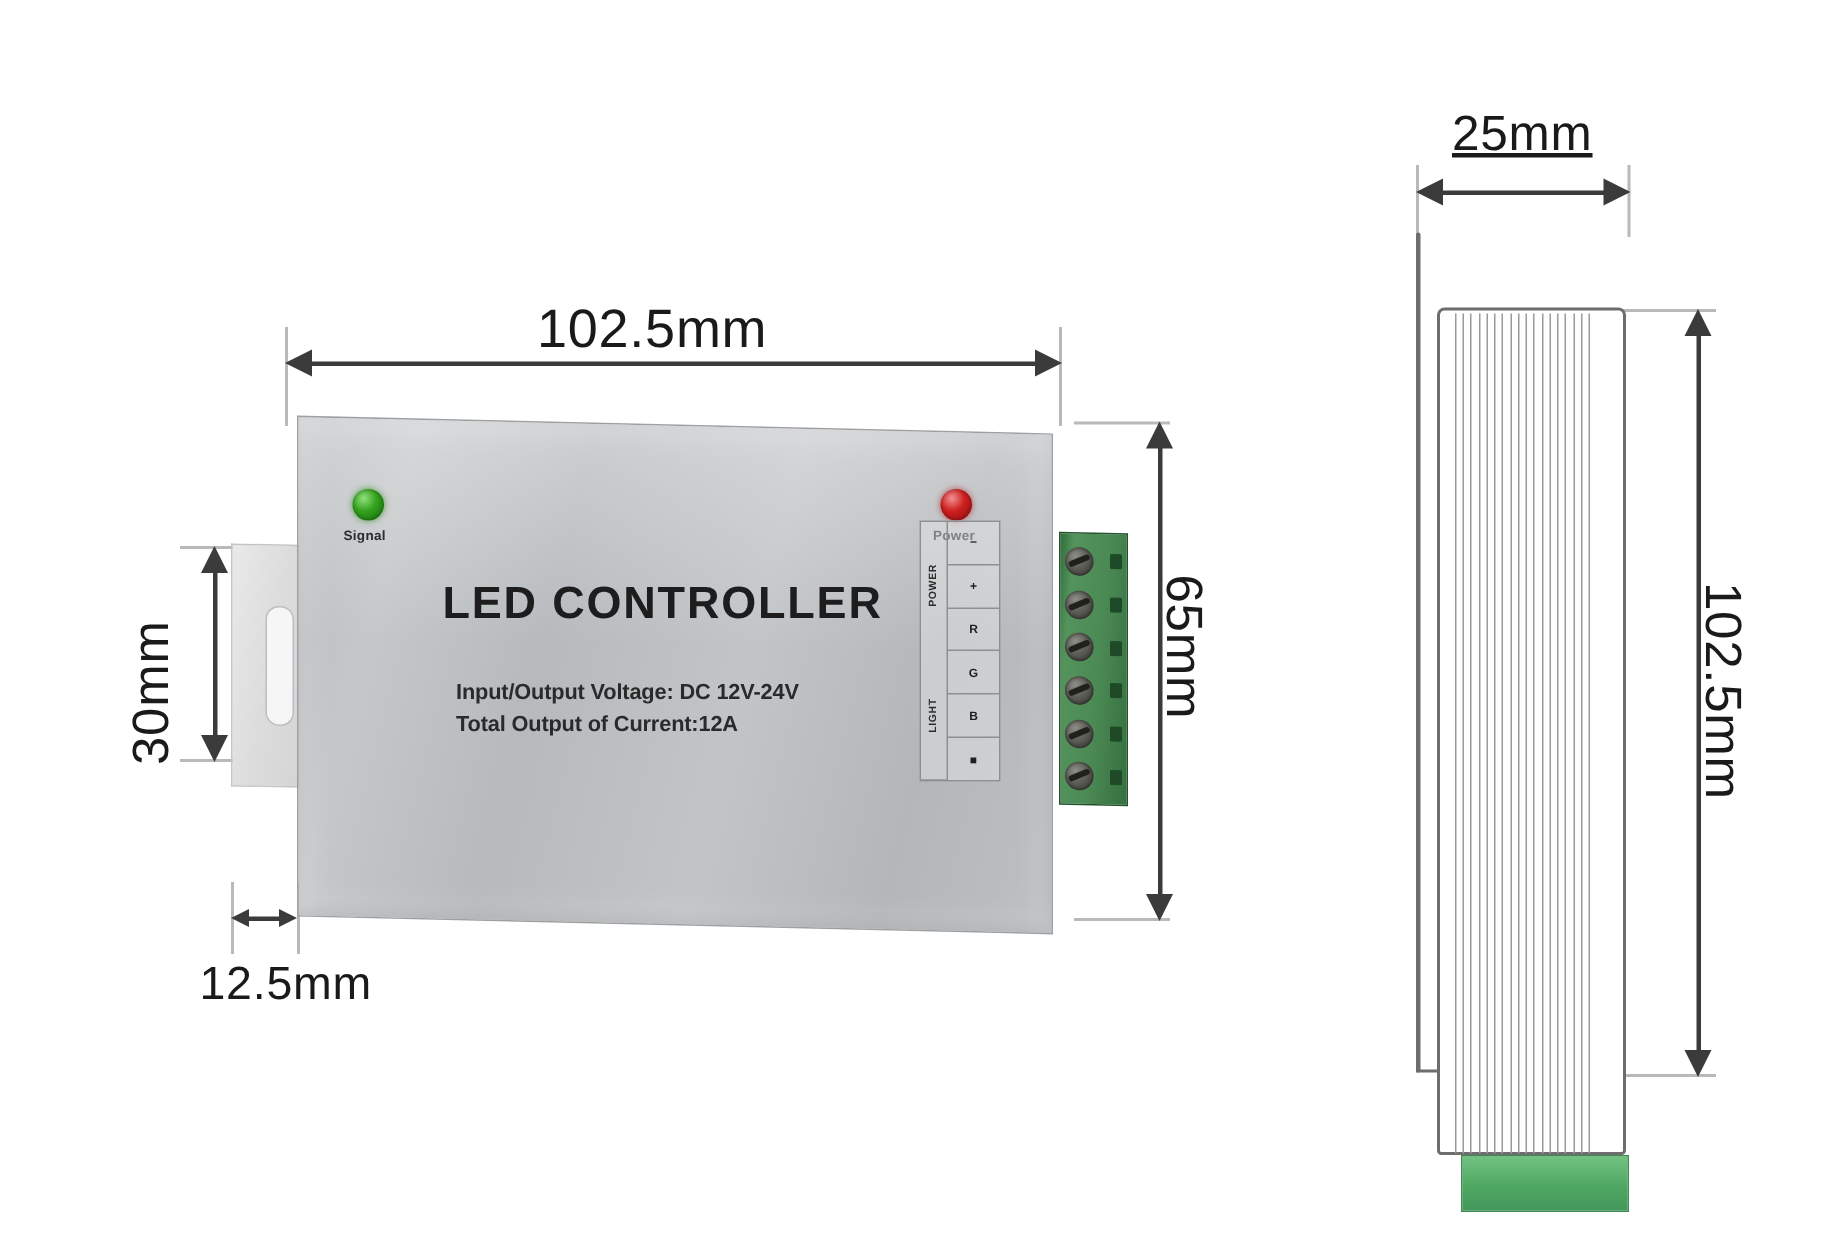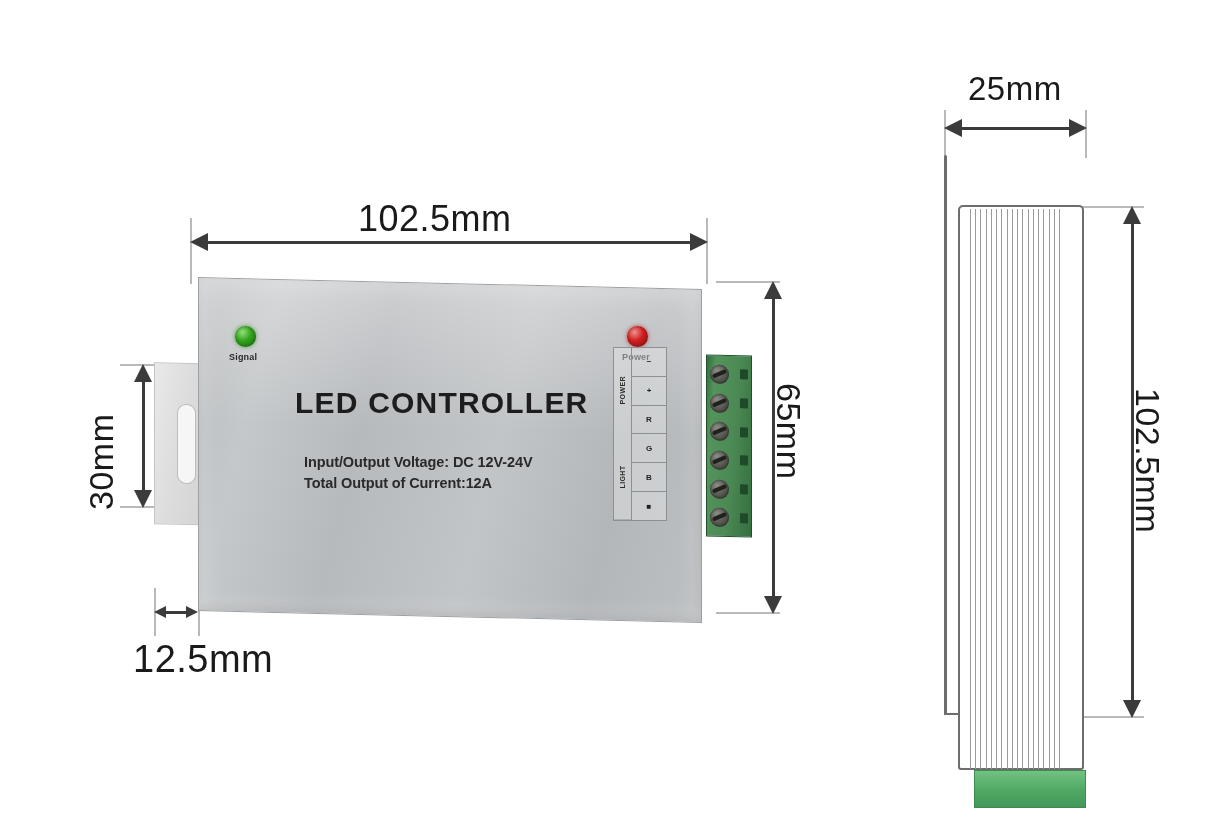--- a/index.html
+++ b/index.html
@@ -198,21 +198,21 @@
   <div>
     <div class="dim-label rot-ccw" style="left:82px;top:510px;font-size:34px;">30mm</div>
     <div class="ext-line-h" style="left:120px;top:364px;width:78px;"></div>
     <div class="ext-line-h" style="left:120px;top:506px;width:78px;"></div>
     <div class="dim-line-v" style="left:142px;top:372px;height:128px;"></div>
     <div class="arrow arrow-u" style="left:134px;top:364px;"></div>
     <div class="arrow arrow-d" style="left:134px;top:490px;"></div>
   </div>
 
   <div>
-    <div class="dim-label" style="left:133px;top:638px;font-size:38px;">12.5mm</div>
+    <div class="dim-label" style="left:133px;top:638px;font-size:31px;">12.5mm</div>
     <div class="ext-line" style="left:154px;top:588px;height:48px;"></div>
     <div class="ext-line" style="left:198px;top:588px;height:48px;"></div>
     <div class="dim-line-h" style="left:160px;top:611px;width:32px;"></div>
     <div class="arrow arrow-l-sm" style="left:154px;top:606px;"></div>
     <div class="arrow arrow-r-sm" style="left:186px;top:606px;"></div>
   </div>
 
   <div>
     <div class="dim-label rot-cw" style="left:808px;top:383px;font-size:34px;">65mm</div>
     <div class="ext-line-h" style="left:716px;top:281px;width:64px;"></div>
@@ -286,21 +286,21 @@
       </div>
       <div class="term-row">
         <div class="screw"></div>
         <div class="term-port"></div>
       </div>
     </div>
 
   </div>
 
   <div>
-    <div class="dim-label" style="left:968px;top:70px;font-size:33px;">25mm</div>
+    <div class="dim-label" style="left:968px;top:70px;font-size:33px;text-decoration:underline;">25mm</div>
     <div class="ext-line" style="left:944px;top:110px;height:48px;"></div>
     <div class="ext-line" style="left:1085px;top:110px;height:48px;"></div>
     <div class="dim-line-h" style="left:952px;top:127px;width:127px;"></div>
     <div class="arrow arrow-l" style="left:944px;top:119px;"></div>
     <div class="arrow arrow-r" style="left:1069px;top:119px;"></div>
   </div>
 
   <div>
     <div class="dim-label rot-cw" style="left:1167px;top:388px;font-size:34px;">102.5mm</div>
     <div class="ext-line-h" style="left:1080px;top:206px;width:64px;"></div>

